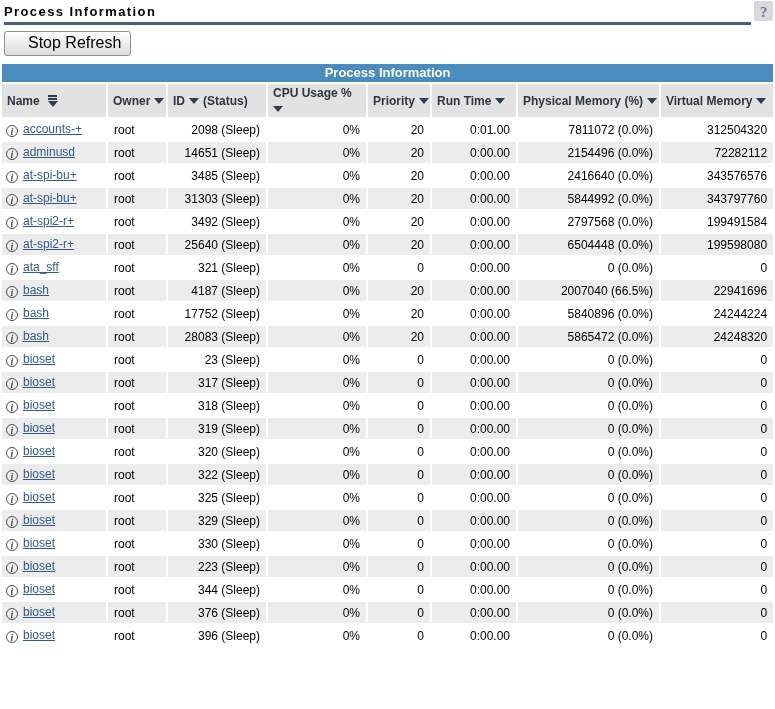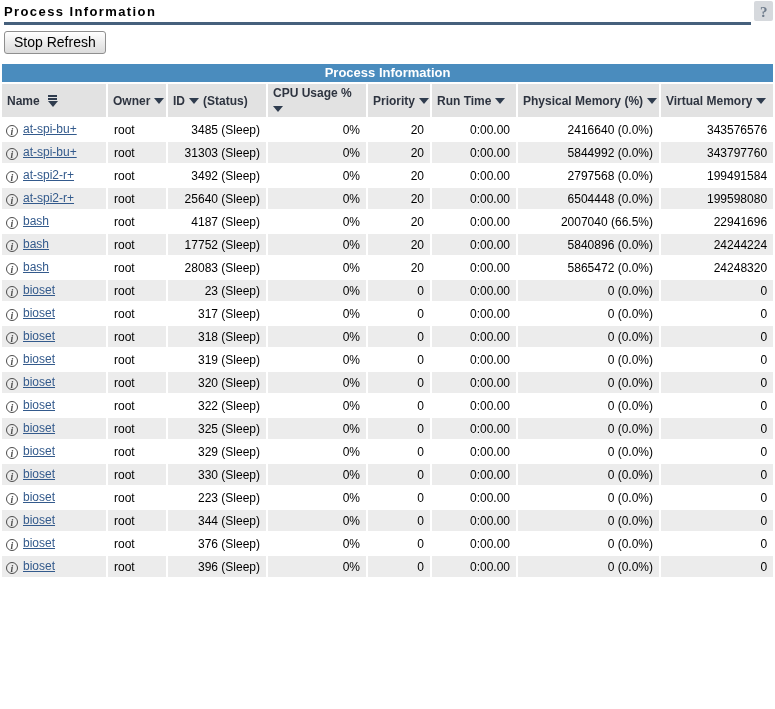--- a/index.html
+++ b/index.html
@@ -25,22 +25,22 @@
     background: #d6d9dd; border: none; border-radius: 2px;
     color: #6e7b8b; font-family: "Liberation Serif", serif;
     font-size: 15px; font-weight: bold; line-height: 20px; text-align: center;
     cursor: pointer;
   }
 
   
   .toolbar { padding: 6px 0 0 4px; height: 30px; }
   .btn {
     font-family: "Liberation Sans", sans-serif;
-    font-size: 14px; color: #000;
-    padding: 2px 9px 3px 9px;
+    font-size: 16px; color: #000;
+    padding: 2px 9px 3px 23px;
     border: 1px solid #8f8f8f; border-radius: 3px;
     background: linear-gradient(#ffffff, #e9e9e9 60%, #dcdcdc);
     cursor: pointer;
   }
 
   
   .tbl-wrap { margin-top: 7px; }
   table.proc {
     width: 775px; table-layout: fixed;
     border-collapse: separate; border-spacing: 2px;
@@ -154,20 +154,44 @@
           <span>Physical Memory (%)</span><span class="sort-tri"></span>
         </th>
         <th class="colhead num">
           <span>Virtual Memory</span><span class="sort-tri"></span>
         </th>
       </tr>
     </thead>
     <tbody>
         <tr>
     <td class="cell name-cell">
+      <span class="info-icon">i</span><a class="plink" href="#">accounts-+</a>
+    </td>
+    <td class="cell">root</td>
+    <td class="cell num">2098 (Sleep)</td>
+    <td class="cell num">0%</td>
+    <td class="cell num">20</td>
+    <td class="cell num">0:01.00</td>
+    <td class="cell num">7811072 (0.0%)</td>
+    <td class="cell num">312504320</td>
+  </tr>
+        <tr>
+    <td class="cell name-cell">
+      <span class="info-icon">i</span><a class="plink" href="#">adminusd</a>
+    </td>
+    <td class="cell">root</td>
+    <td class="cell num">14651 (Sleep)</td>
+    <td class="cell num">0%</td>
+    <td class="cell num">20</td>
+    <td class="cell num">0:00.00</td>
+    <td class="cell num">2154496 (0.0%)</td>
+    <td class="cell num">72282112</td>
+  </tr>
+        <tr>
+    <td class="cell name-cell">
       <span class="info-icon">i</span><a class="plink" href="#">at-spi-bu+</a>
     </td>
     <td class="cell">root</td>
     <td class="cell num">3485 (Sleep)</td>
     <td class="cell num">0%</td>
     <td class="cell num">20</td>
     <td class="cell num">0:00.00</td>
     <td class="cell num">2416640 (0.0%)</td>
     <td class="cell num">343576576</td>
   </tr>
@@ -199,20 +223,32 @@
     <td class="cell name-cell">
       <span class="info-icon">i</span><a class="plink" href="#">at-spi2-r+</a>
     </td>
     <td class="cell">root</td>
     <td class="cell num">25640 (Sleep)</td>
     <td class="cell num">0%</td>
     <td class="cell num">20</td>
     <td class="cell num">0:00.00</td>
     <td class="cell num">6504448 (0.0%)</td>
     <td class="cell num">199598080</td>
+  </tr>
+        <tr>
+    <td class="cell name-cell">
+      <span class="info-icon">i</span><a class="plink" href="#">ata_sff</a>
+    </td>
+    <td class="cell">root</td>
+    <td class="cell num">321 (Sleep)</td>
+    <td class="cell num">0%</td>
+    <td class="cell num">0</td>
+    <td class="cell num">0:00.00</td>
+    <td class="cell num">0 (0.0%)</td>
+    <td class="cell num">0</td>
   </tr>
         <tr>
     <td class="cell name-cell">
       <span class="info-icon">i</span><a class="plink" href="#">bash</a>
     </td>
     <td class="cell">root</td>
     <td class="cell num">4187 (Sleep)</td>
     <td class="cell num">0%</td>
     <td class="cell num">20</td>
     <td class="cell num">0:00.00</td>

